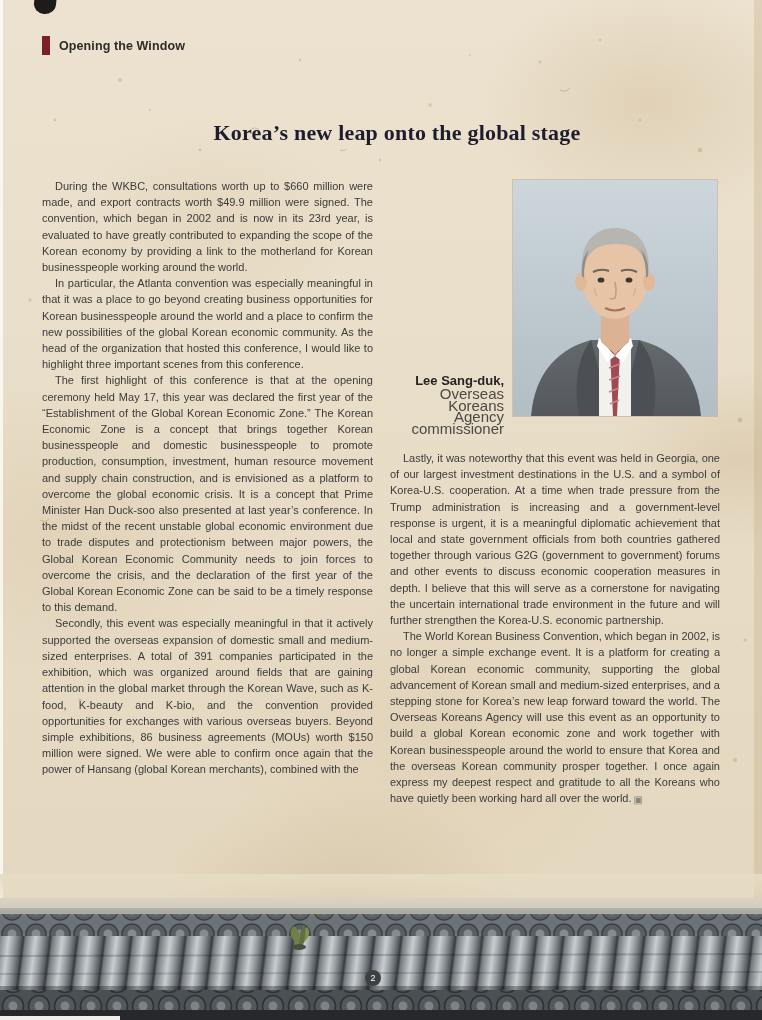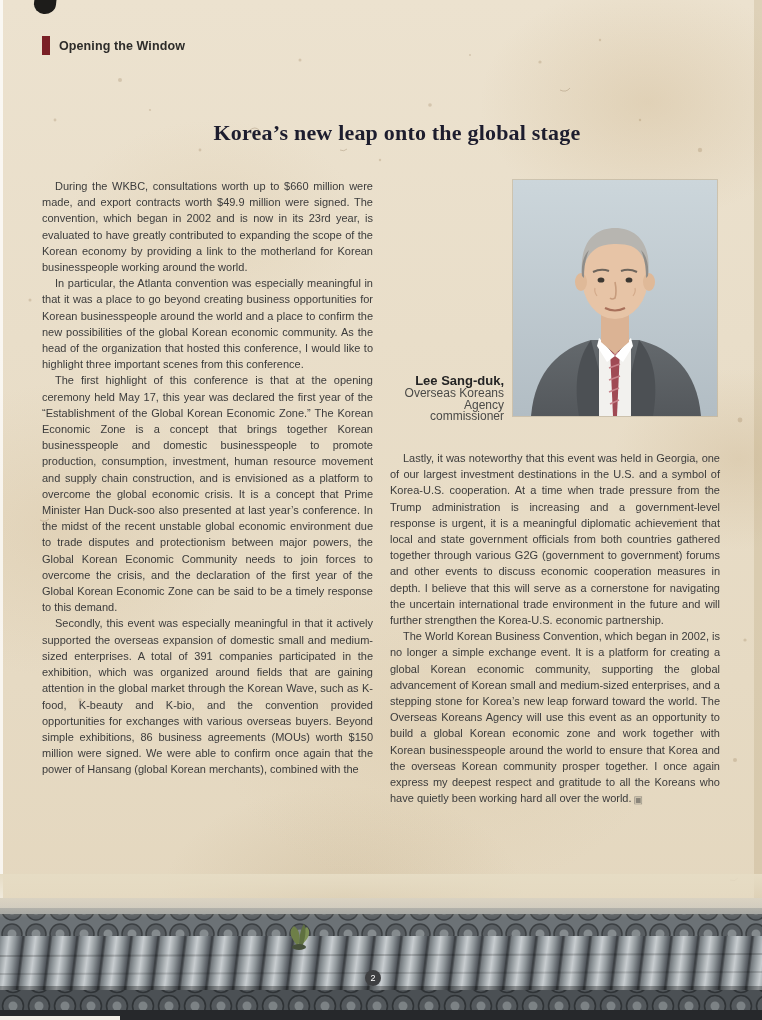--- a/index.html
+++ b/index.html
@@ -30,21 +30,21 @@
   .col{position:absolute;top:178px;font-size:11px;line-height:16.2px;color:#3b3b3b;text-align:justify;}
   .col-left{left:42px;width:331px;}
   .col-right{left:390px;width:330px;}
   .col p{margin:0;text-indent:13px;}
   .col p.noindent{text-indent:0;}
 
   .photo-row{position:relative;height:272px;}
   .photo{position:absolute;top:2px;right:3px;width:204px;height:236px;overflow:hidden;box-shadow:0 0 0 1px rgba(120,110,90,0.25);}
   .caption{position:absolute;top:196px;right:216px;width:108px;text-align:right;text-indent:0;}
   .cap-name{font-size:13px;font-weight:bold;color:#242424;line-height:14px;}
-  .cap-title{font-size:12px;color:#4a4a48;line-height:11.5px;}
+  .cap-title{font-size:15px;color:#4a4a48;line-height:11.5px;}
 
   .end-mark{display:inline-block;font-size:10px;color:#8a857a;text-indent:0;margin-left:2px;vertical-align:-1px;}
 
   .mist{position:absolute;left:0;bottom:102px;width:762px;height:44px;z-index:3;
     background:linear-gradient(#e6dcc4, rgba(230,220,196,0));}
   .roof{position:absolute;left:0;bottom:0;width:762px;height:122px;z-index:2;}
   .page-num{position:absolute;left:365px;top:970px;width:16px;height:16px;border-radius:50%;
     background:#3e3f41;color:#ffffff;font-size:9px;line-height:16px;text-align:center;z-index:5;}
 </style>
 </head>

